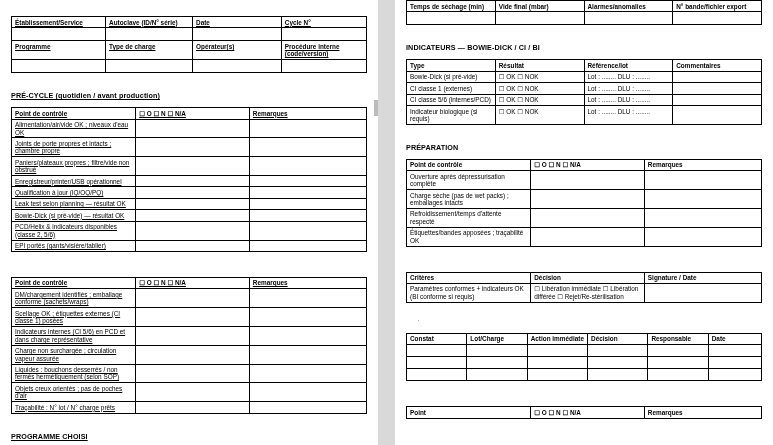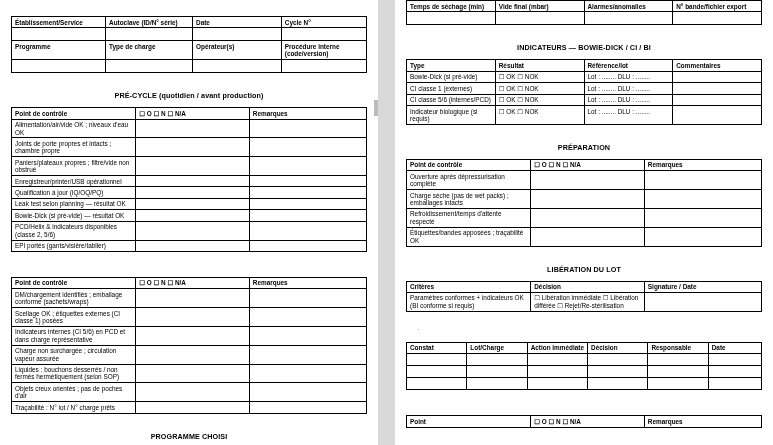--- a/index.html
+++ b/index.html
@@ -25,20 +25,21 @@
   .page {
     position: relative;
     background: #ffffff;
     overflow: hidden;
     height: 445px;
   }
   .page-left {
     width: 378px;
     padding: 0 11px;
     box-sizing: border-box;
+    text-decoration: underline;
   }
   .gutter {
     width: 17px;
     height: 445px;
     background: #d9d9d9;
     flex: 0 0 17px;
   }
   .page-right {
     width: 378px;
     padding: 0 11px;
@@ -47,21 +48,20 @@
   .spacer-top-left { height: 16px; }
   .spacer-top-right { height: 0px; }
 
   .section-title {
     font-size: 7.2px;
     font-weight: bold;
     letter-spacing: 0.1px;
     margin: 0;
     padding: 0;
     line-height: 9px;
-    text-align: center;
   }
   .gap-sm { height: 7px; }
   .gap-md { height: 13px; }
   .gap-lg { height: 18px; }
   .gap-xs { height: 4px; }
 
   table.doc {
     border-collapse: collapse;
     width: 100%;
     table-layout: fixed;
@@ -370,21 +370,20 @@
         <tr>
             <td class="cellpad-2">Étiquettes/bandes apposées ; traçabilité OK</td>
             <td></td>
             <td></td>
           </tr>
       </tbody>
     </table>
 
     <div class="gap-lg"></div>
 
-    <div class="section-title">LIBÉRATION DU LOT</div>
     <div class="gap-sm"></div>
     <table class="doc">
       <colgroup>
           <col style="width:35%">
           <col style="width:32%">
           <col style="width:33%">
         </colgroup>
       <tbody>
         <tr>
           <td class="hdr">Critères</td>

